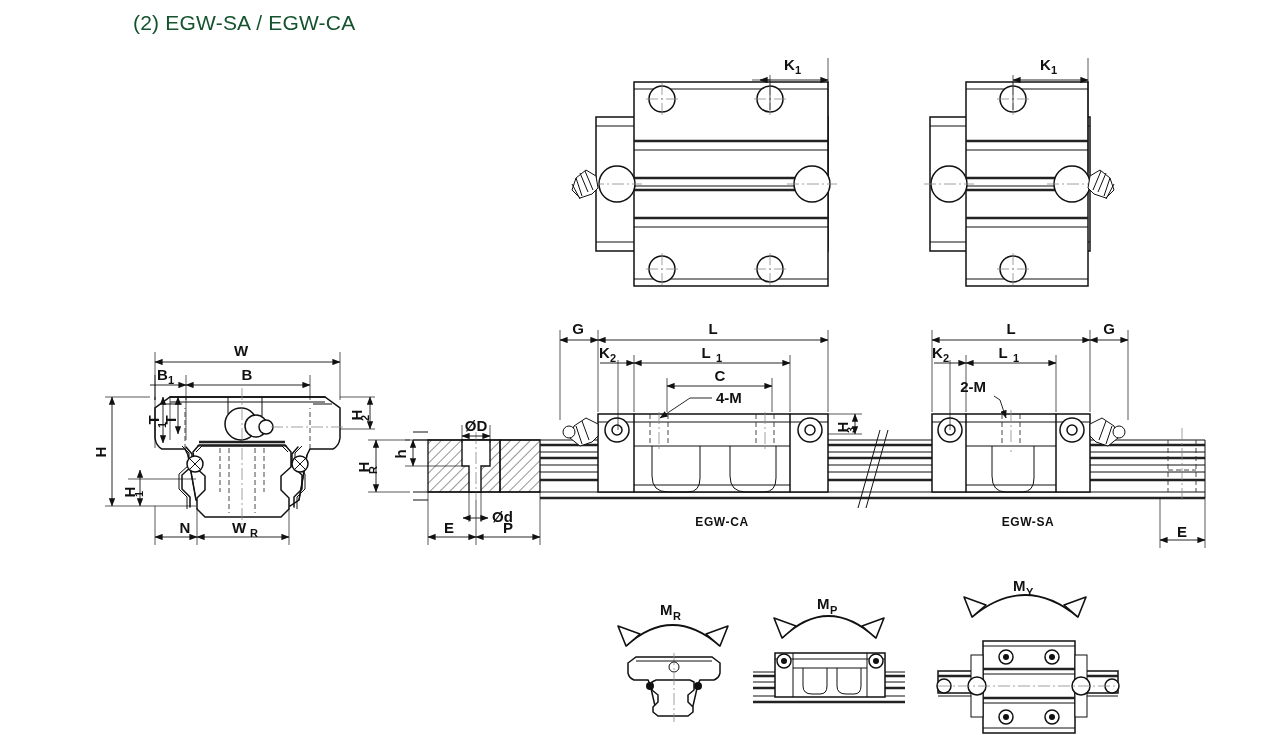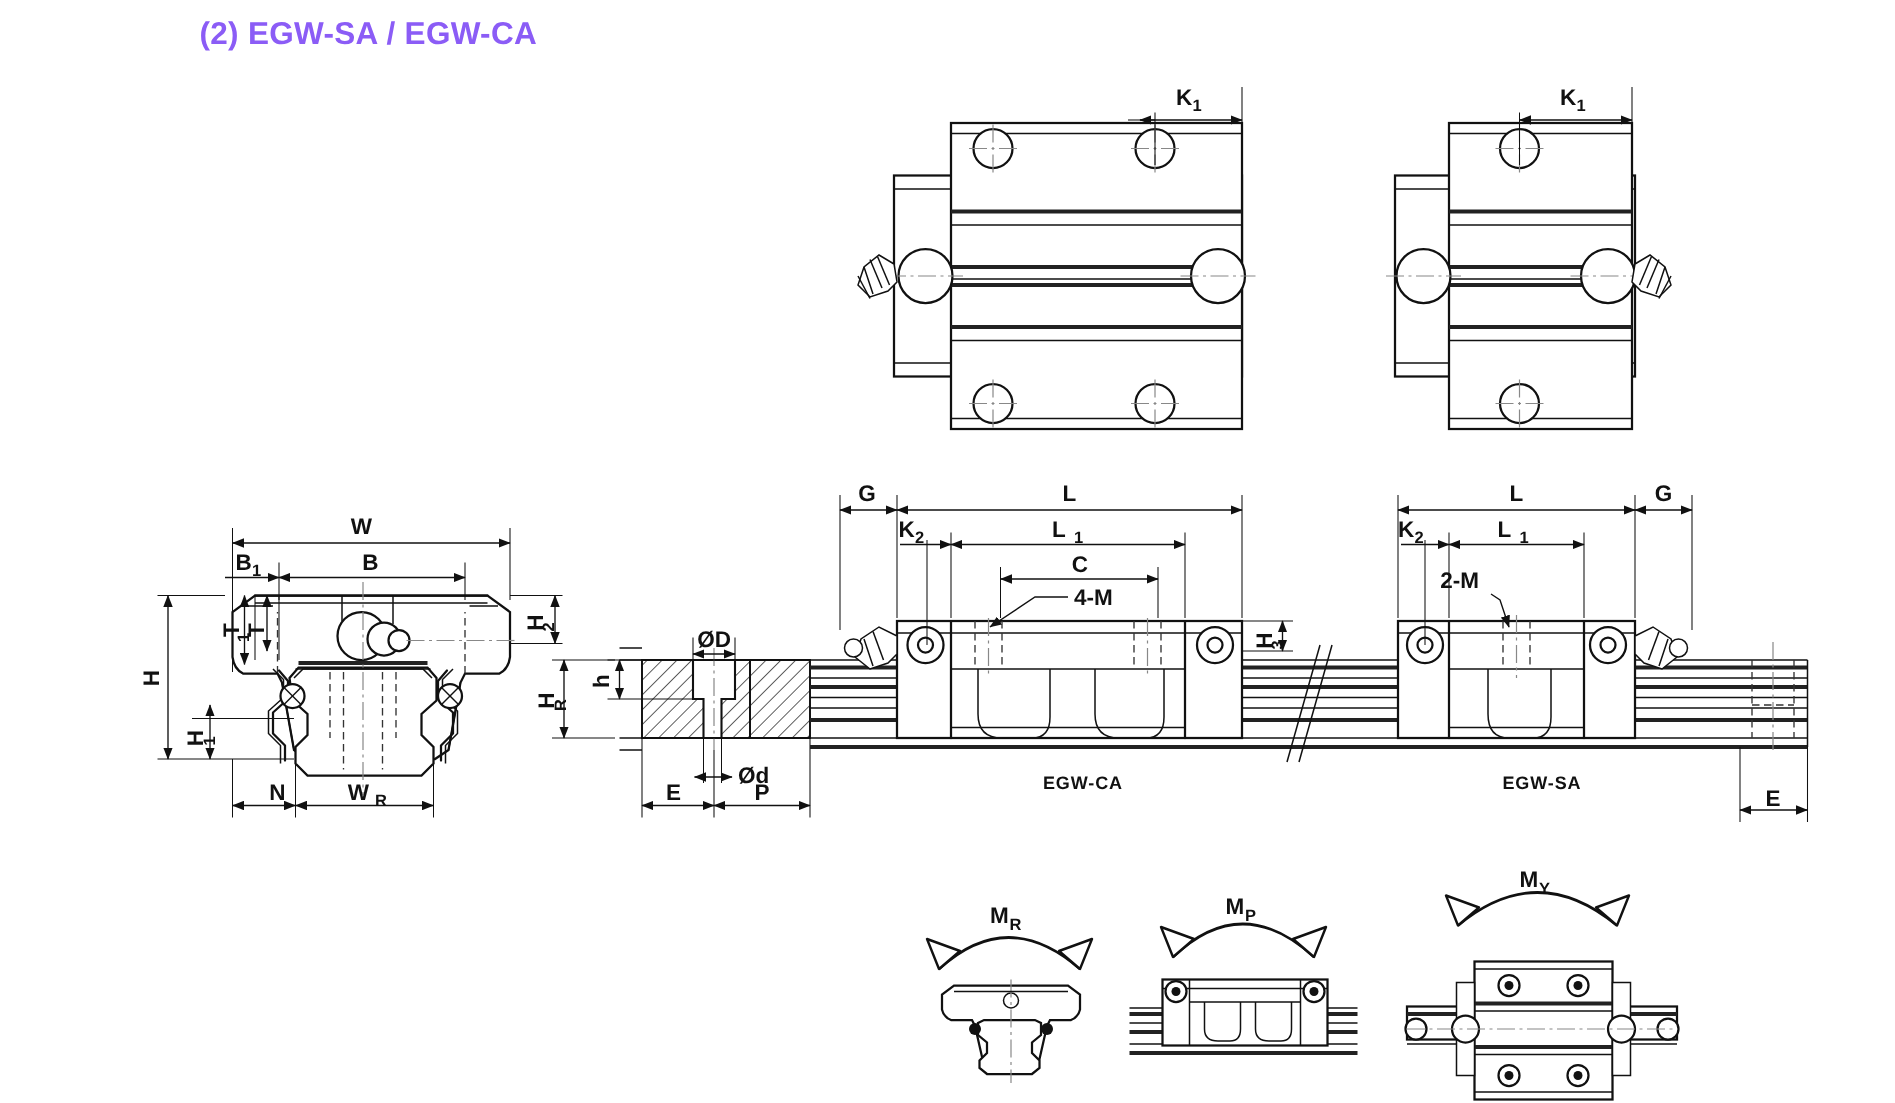--- a/index.html
+++ b/index.html
@@ -3,21 +3,21 @@
 <meta charset="utf-8">
 <style>
   html,body{margin:0;padding:0;background:#ffffff;}
   body{
     width:1263px;height:735px;overflow:hidden;position:relative;
     font-family:"Liberation Sans","DejaVu Sans",sans-serif;
     color:#111111;
   }
   #page-title{
     position:absolute;left:133px;top:11px;
-    font-size:21px;font-weight:700;letter-spacing:.2px;color:#8b5cf6;
+    font-size:21px;font-weight:400;letter-spacing:.2px;color:#14532d;
     white-space:nowrap;
   }
   #drawing{position:absolute;left:0;top:0;width:1263px;height:735px;}
   svg{display:block;}
   text{font-family:"Liberation Sans","DejaVu Sans",sans-serif;fill:#111;}
   .lbl{font-size:15px;font-weight:700;}
   .lbl-sm{font-size:11px;font-weight:700;}
   .cap{font-size:12px;font-weight:700;letter-spacing:.6px;}
   .obj{fill:none;stroke:#111;stroke-width:1.5;stroke-linejoin:round;stroke-linecap:round;}
   .obj-t{fill:none;stroke:#111;stroke-width:1;}

